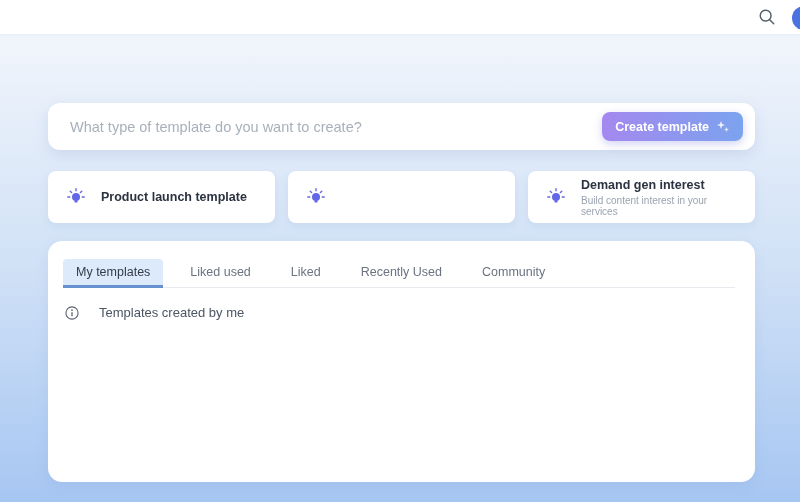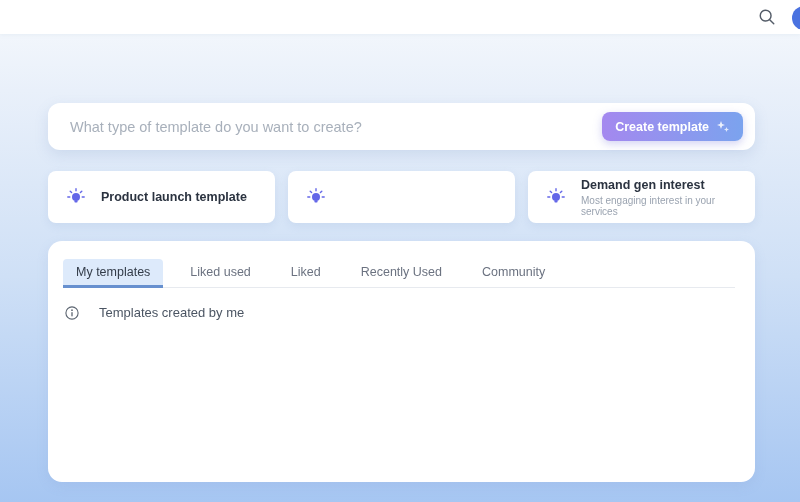--- a/index.html
+++ b/index.html
@@ -195,21 +195,21 @@
           <circle cx="10" cy="10" r="4" fill="#6467e8"></circle>
           <rect x="8.4" y="13.6" width="3.2" height="2" rx="0.8" fill="#6467e8"></rect>
           <line x1="10" y1="3.8" x2="10" y2="1.8" stroke="#6467e8" stroke-width="1.4" stroke-linecap="round"></line>
           <line x1="5.6" y1="5.6" x2="4.2" y2="4.2" stroke="#6467e8" stroke-width="1.4" stroke-linecap="round"></line>
           <line x1="14.4" y1="5.6" x2="15.8" y2="4.2" stroke="#6467e8" stroke-width="1.4" stroke-linecap="round"></line>
           <line x1="3.8" y1="10" x2="1.8" y2="10" stroke="#6467e8" stroke-width="1.4" stroke-linecap="round"></line>
           <line x1="16.2" y1="10" x2="18.2" y2="10" stroke="#6467e8" stroke-width="1.4" stroke-linecap="round"></line>
         </svg>
         <div class="card-text">
           <span class="card-title">Demand gen interest</span>
-          <span class="card-sub">Most engaging interest in your services</span>
+          <span class="card-sub">Build content interest in your services</span>
         </div>
       </div>
 
     </div>
 
     <div class="panel">
       <div class="tabs-row">
         <div class="tab active">My templates</div>
         <div class="tab">Liked used</div>
         <div class="tab">Liked</div>

